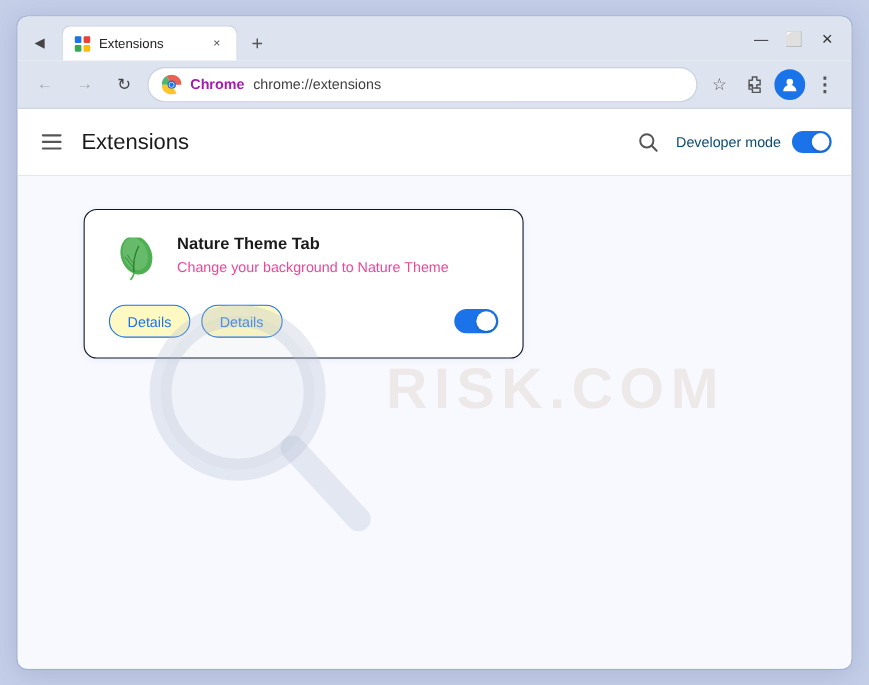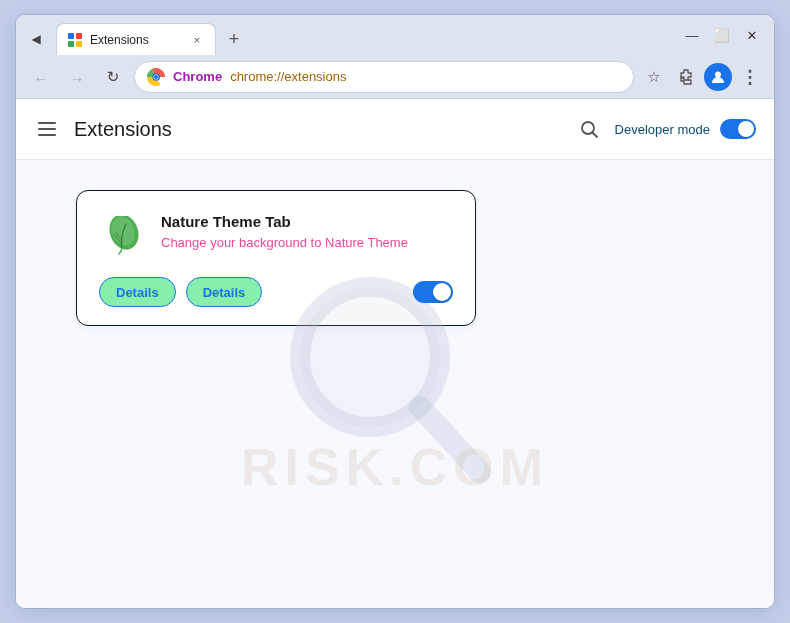--- a/index.html
+++ b/index.html
@@ -153,21 +153,21 @@
       align-items: center;
       justify-content: center;
     }
     .chrome-brand {
       font-size: 13px;
       font-weight: 600;
       color: #a21caf;
     }
     .address-text {
       font-size: 13px;
-      color: #a16207;
+      color: #404040;
       flex: 1;
     }
     .nav-icons {
       display: flex;
       align-items: center;
       gap: 4px;
     }
     .nav-icon-btn {
       width: 28px;
       height: 28px;
@@ -283,21 +283,21 @@
     .ext-body {
       flex: 1;
       padding: 30px 60px;
       overflow: auto;
       position: relative;
     }
     .watermark {
       position: absolute;
       inset: 0;
       display: flex;
-      flex-direction: column;
+      flex-direction: row;
       align-items: center;
       justify-content: center;
       pointer-events: none;
       overflow: hidden;
     }
     .watermark-icon {
       font-size: 160px;
       color: rgba(200,210,230,0.35);
       line-height: 1;
       margin-bottom: -20px;
@@ -350,24 +350,24 @@
     .ext-actions {
       display: flex;
       align-items: center;
       gap: 10px;
     }
     .btn-details, .btn-remove {
       height: 30px;
       padding: 0 16px;
       border-radius: 20px;
       border: 1.5px solid #1a73e8;
-      background: #86efac;
+      background: #fef9c3;
       color: #1a73e8;
       font-size: 13px;
-      font-weight: 700;
+      font-weight: 400;
       cursor: pointer;
     }
     .ext-toggle {
       margin-left: auto;
       width: 40px;
       height: 22px;
       border-radius: 11px;
       background: #1a73e8;
       position: relative;
       cursor: pointer;

